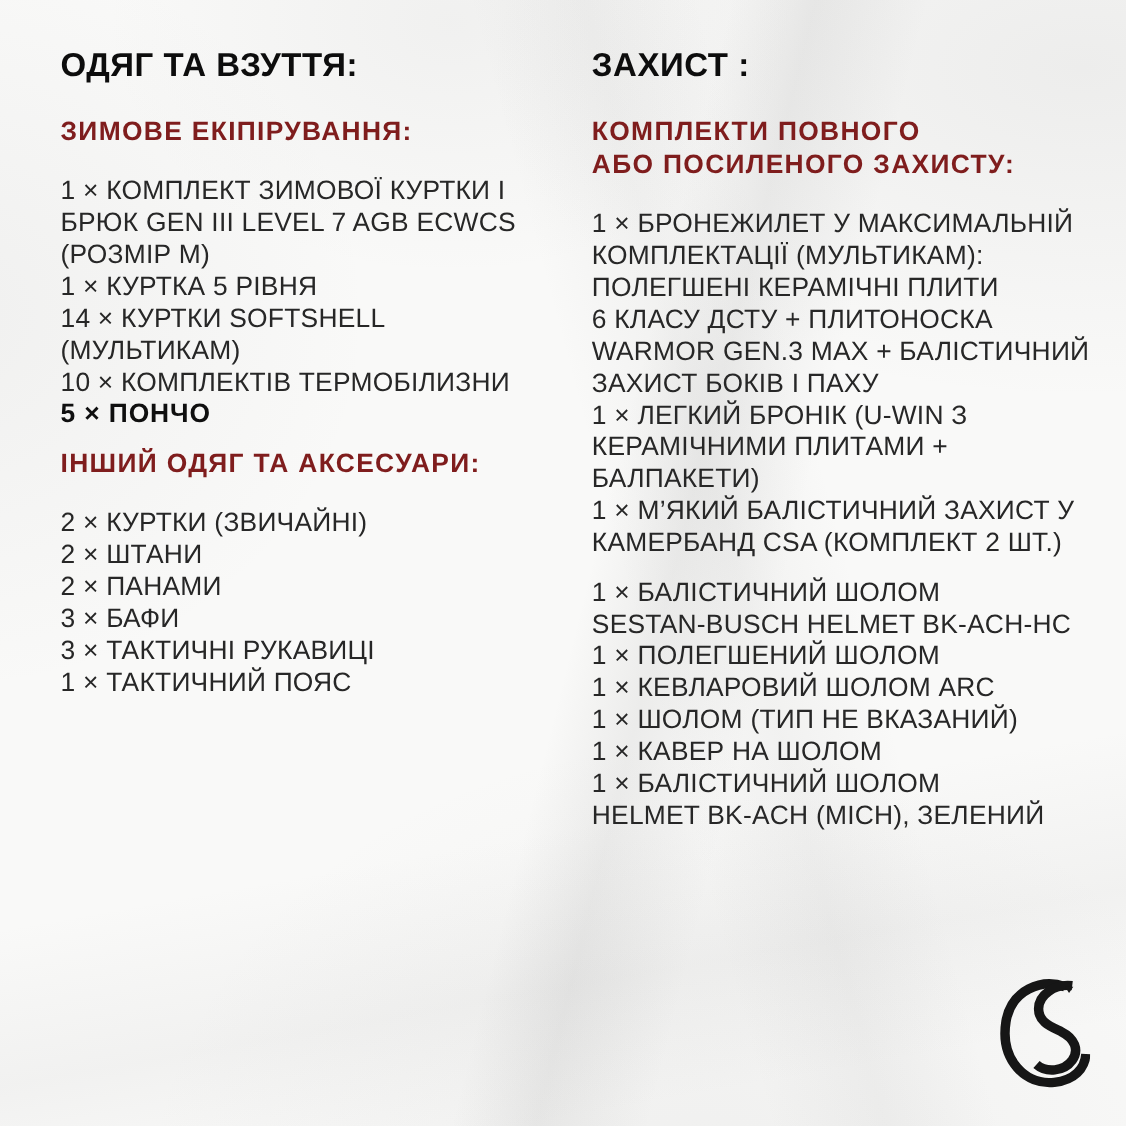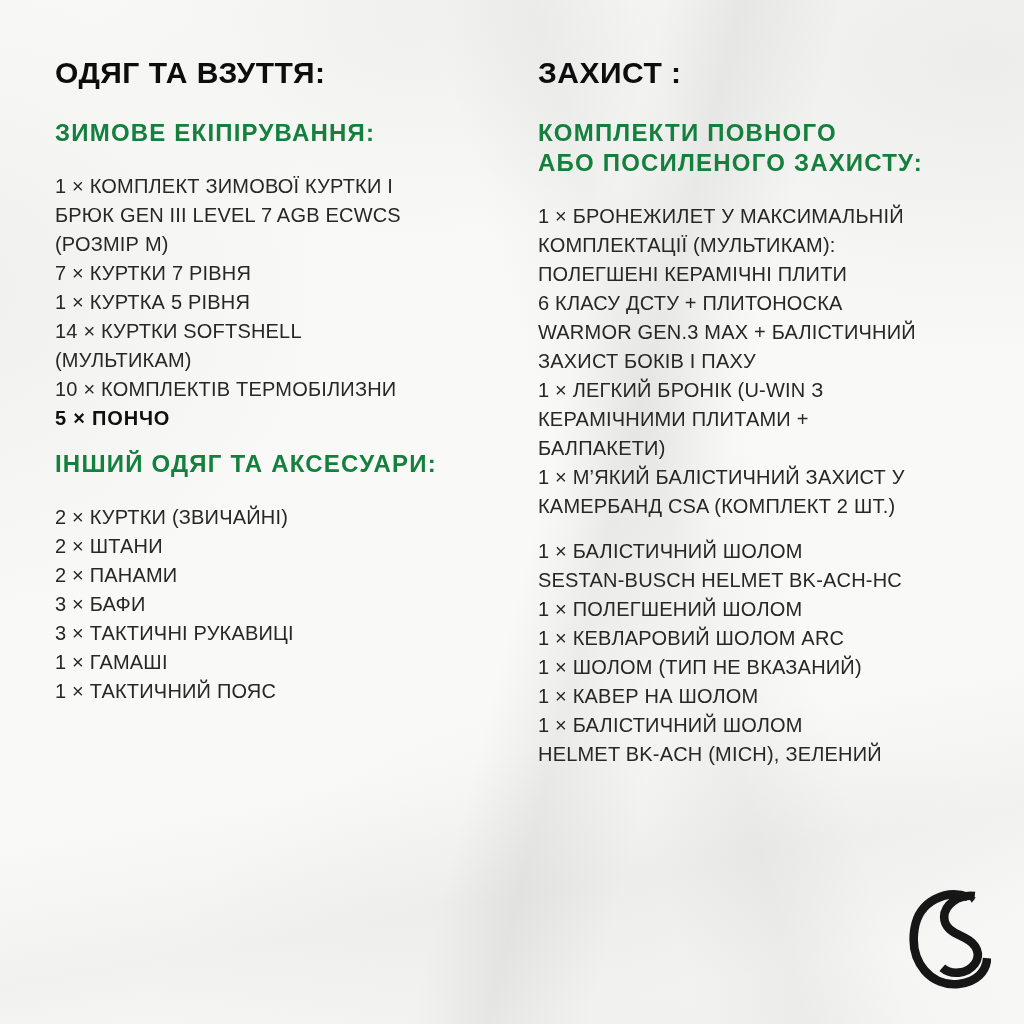--- a/index.html
+++ b/index.html
@@ -22,47 +22,47 @@
       linear-gradient(255deg, rgba(0,0,0,0) 30%, rgba(140,140,140,0.07) 38%, rgba(0,0,0,0) 46%),
       linear-gradient(170deg, rgba(0,0,0,0) 70%, rgba(150,150,150,0.08) 82%, rgba(0,0,0,0) 92%),
       radial-gradient(900px 500px at 96% 6%, rgba(150,150,150,0.12), rgba(0,0,0,0) 60%),
       radial-gradient(700px 620px at -5% 28%, rgba(160,160,160,0.10), rgba(0,0,0,0) 55%),
       radial-gradient(520px 380px at 40% 2%, rgba(165,165,165,0.10), rgba(0,0,0,0) 60%),
       radial-gradient(820px 700px at 62% 108%, rgba(150,150,150,0.10), rgba(0,0,0,0) 62%),
       #f9f9f8;
   }
   .col {
     position: absolute;
-    top: 55px;
+    top: 42px;
     width: 478px;
   }
   .col-left  { left: 55px; }
   .col-right { left: 538px; }
   .col-title {
     font-size: 30px;
     font-weight: 800;
     letter-spacing: 0.5px;
     line-height: 36px;
     color: #0d0d0d;
     margin: 0 0 27px 0;
     white-space: pre;
   }
   .section { margin: 0 0 16px 0; }
   .section-heading {
     font-size: 24px;
     font-weight: 800;
     letter-spacing: 1.2px;
     line-height: 30px;
-    color: #15803d;
+    color: #7f1d1d;
     margin: 0 0 24px 0;
     white-space: pre-line;
   }
   .items { margin: 0; }
   .item {
-    font-size: 20px;
+    font-size: 24px;
     font-weight: 400;
     letter-spacing: 0.2px;
     line-height: 29px;
     color: #272727;
     white-space: pre-line;
   }
   .item.bold {
     font-weight: 800;
     color: #0f0f0f;
     letter-spacing: 0.8px;
@@ -83,39 +83,37 @@
 
 <div class="col col-left">
   <h1 class="col-title">ОДЯГ ТА ВЗУТТЯ:</h1>
 
   <div class="section">
     <h2 class="section-heading">ЗИМОВЕ ЕКІПІРУВАННЯ:</h2>
     <div class="items">
       <div class="item">1 × КОМПЛЕКТ ЗИМОВОЇ КУРТКИ І
 БРЮК GEN III LEVEL 7 AGB ECWCS
 (РОЗМІР М)</div>
-      <div class="item">7 × КУРТКИ 7 РІВНЯ</div>
       <div class="item">1 × КУРТКА 5 РІВНЯ</div>
       <div class="item">14 × КУРТКИ SOFTSHELL
 (МУЛЬТИКАМ)</div>
       <div class="item">10 × КОМПЛЕКТІВ ТЕРМОБІЛИЗНИ</div>
       <div class="item bold">5 × ПОНЧО</div>
     </div>
   </div>
 
 
   <div class="section">
     <h2 class="section-heading">ІНШИЙ ОДЯГ ТА АКСЕСУАРИ:</h2>
     <div class="items">
       <div class="item">2 × КУРТКИ (ЗВИЧАЙНІ)</div>
       <div class="item">2 × ШТАНИ</div>
       <div class="item">2 × ПАНАМИ</div>
       <div class="item">3 × БАФИ</div>
       <div class="item">3 × ТАКТИЧНІ РУКАВИЦІ</div>
-      <div class="item">1 × ГАМАШІ</div>
       <div class="item">1 × ТАКТИЧНИЙ ПОЯС</div>
     </div>
   </div>
 </div>
 
 <div class="col col-right">
   <h1 class="col-title">ЗАХИСТ :</h1>
 
   <div class="section">
     <h2 class="section-heading">КОМПЛЕКТИ ПОВНОГО

